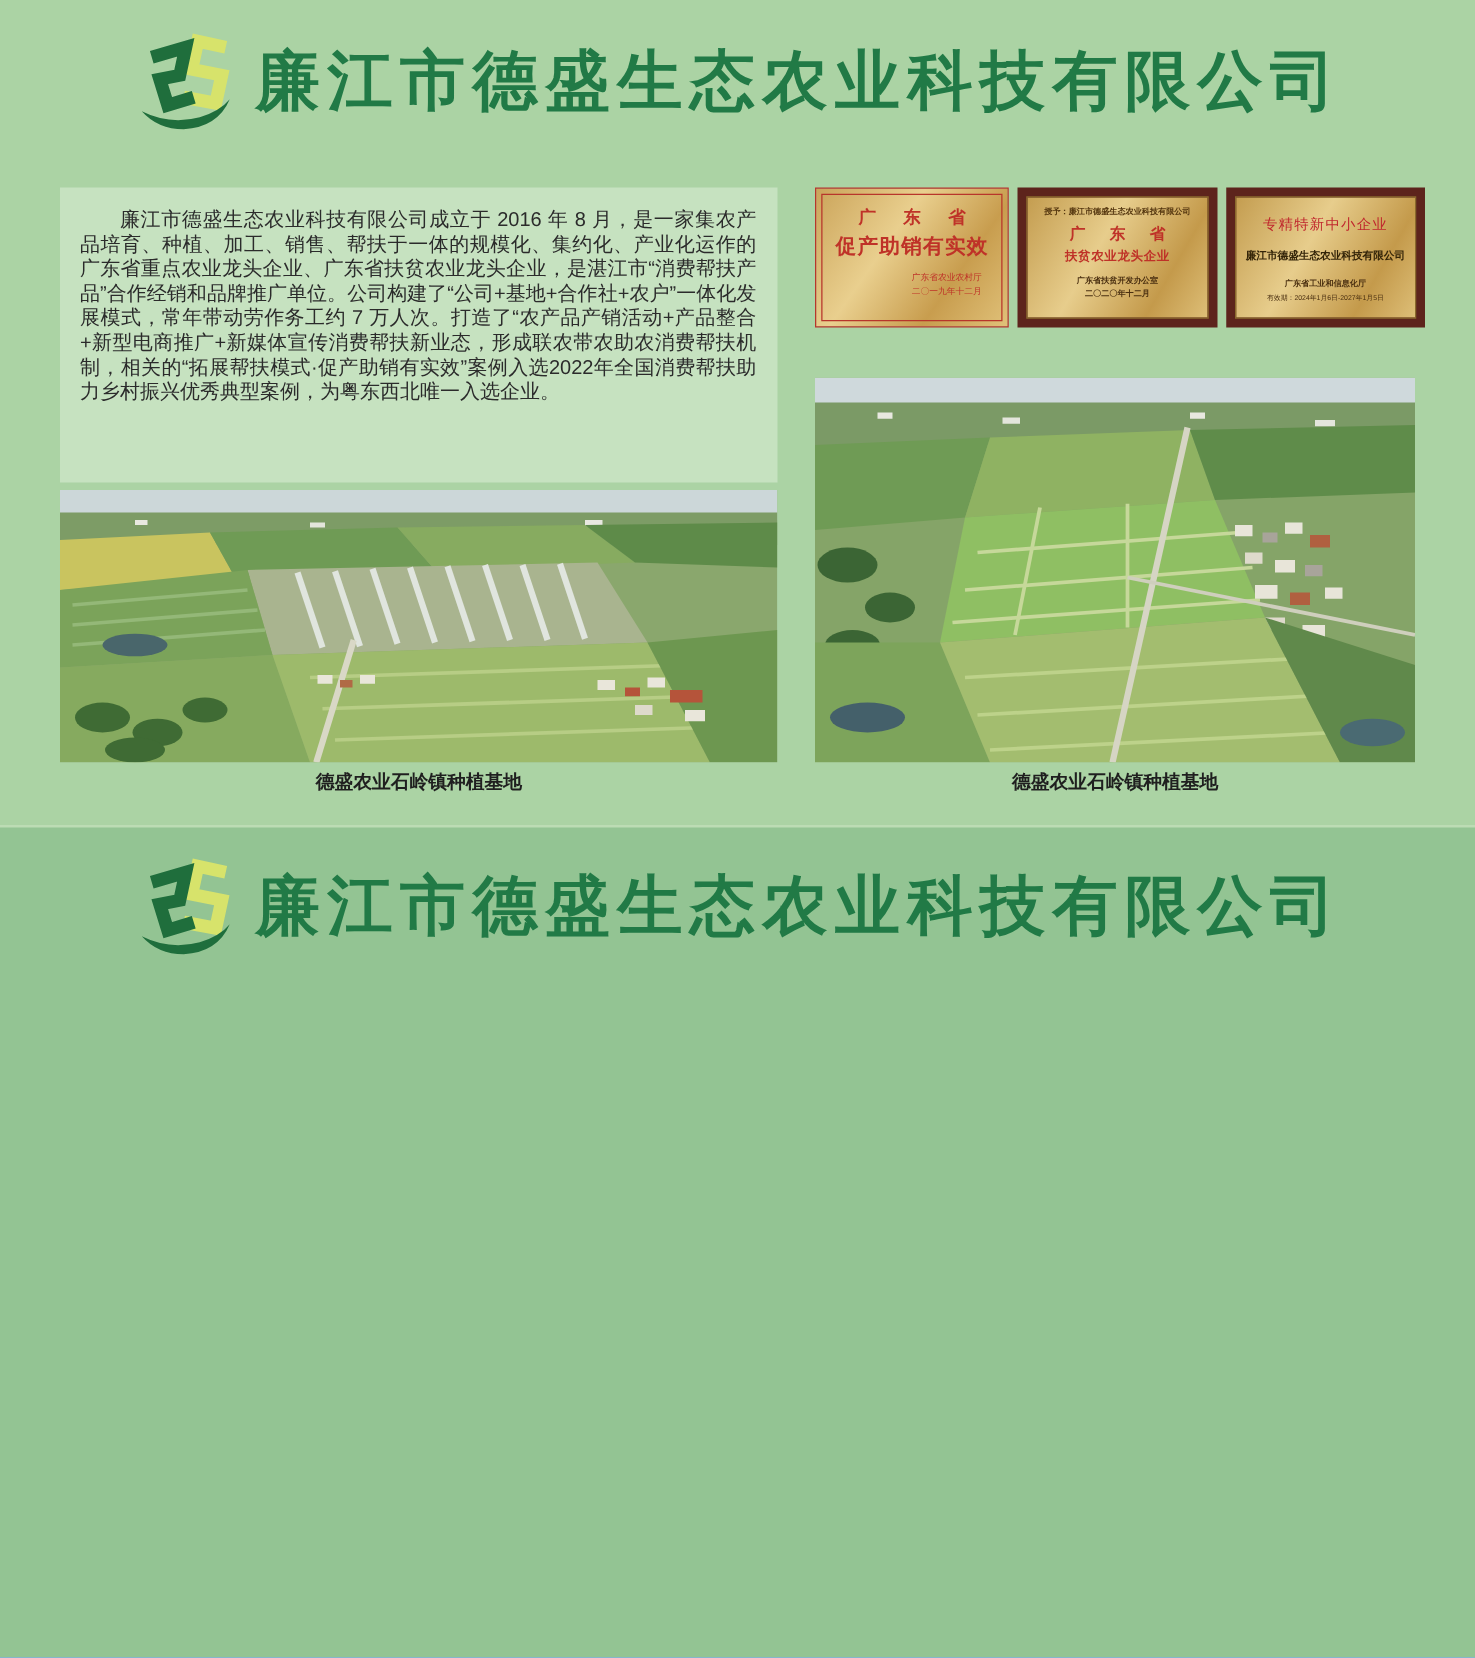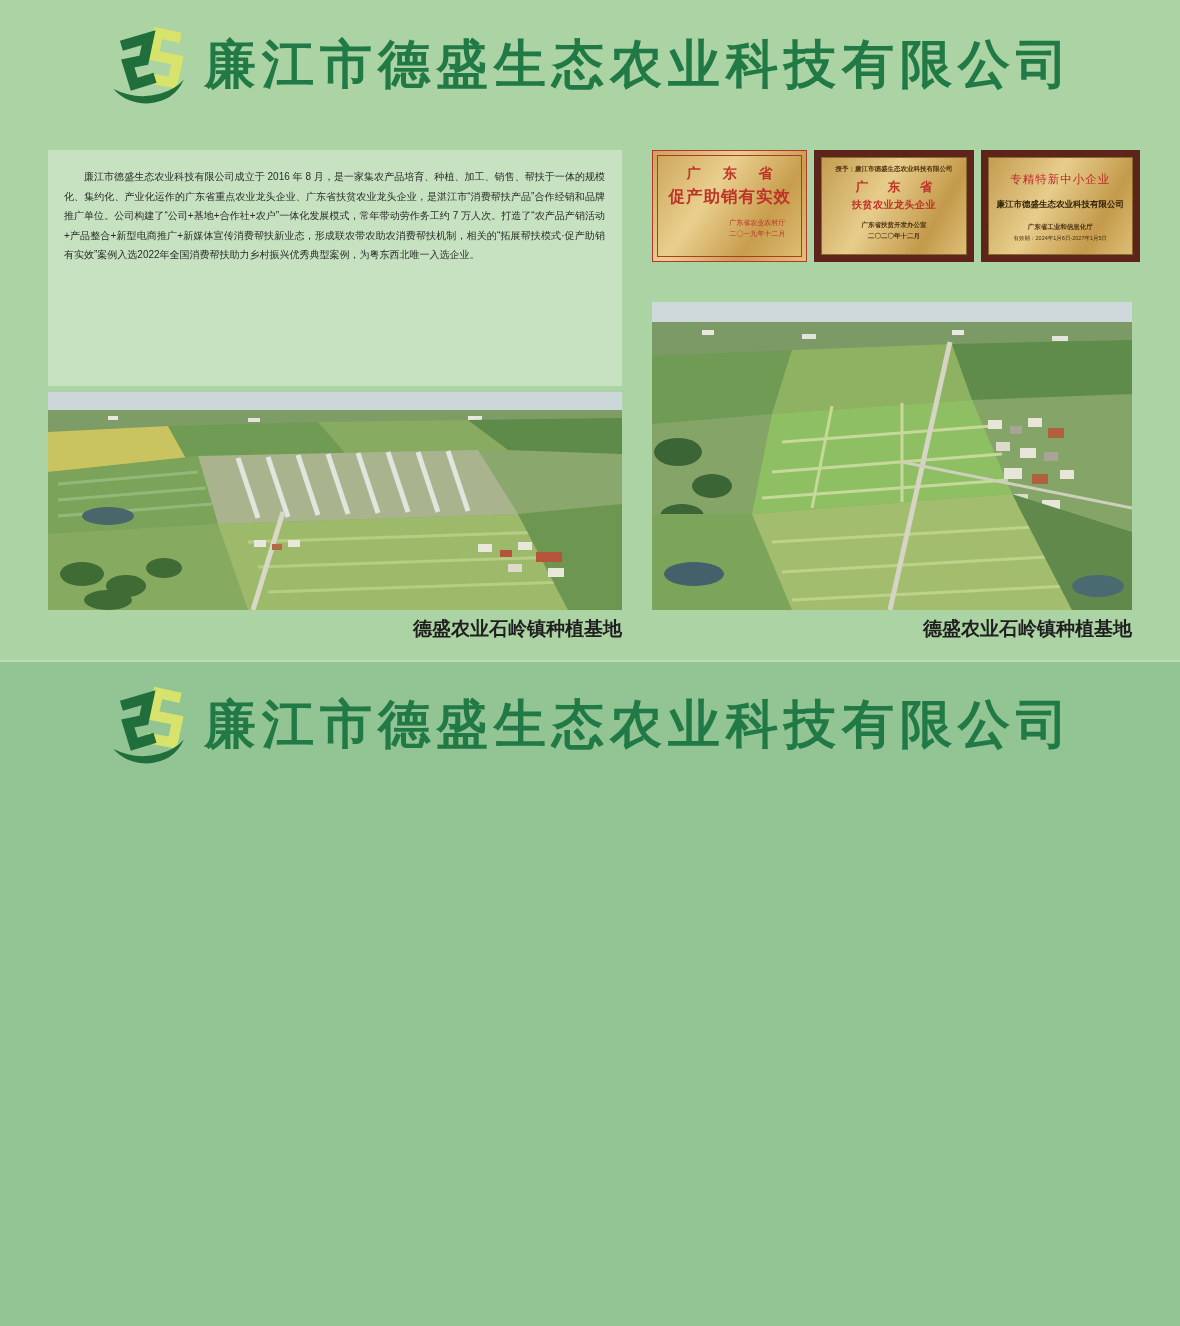--- a/index.html
+++ b/index.html
@@ -8,21 +8,21 @@
   .section-top{position:absolute;left:0;top:0;width:1180px;height:660px;background:#abd3a4;}
   .section-bottom{position:absolute;left:0;top:660px;width:1180px;height:666px;background:#93c493;border-top:2px solid #bcdcb4;box-sizing:border-box;}
 
   .header{position:absolute;left:0;width:1180px;display:flex;align-items:center;justify-content:center;gap:16px;}
   .header-top{top:22px;height:86px;}
   .header-bottom{top:24px;height:78px;}
   .logo{width:82px;height:80px;flex:0 0 auto;}
   .company-title{font-size:52px;font-weight:bold;color:#217a46;letter-spacing:6px;white-space:nowrap;}
 
   .intro-panel{position:absolute;left:48px;top:150px;width:574px;height:236px;background:#c6e2c0;box-sizing:border-box;padding:17px 17px 10px 16px;overflow:hidden;}
-  .intro-panel p{margin:0;text-indent:2em;font-size:10px;line-height:19.6px;color:#2b2b2b;text-align:justify;}
+  .intro-panel p{margin:0;text-indent:2em;font-size:16px;line-height:19.6px;color:#2b2b2b;text-align:justify;}
 
   .plaques{position:absolute;left:652px;top:150px;width:488px;height:112px;display:flex;gap:7px;}
   .plaque{flex:1;box-sizing:border-box;position:relative;}
   .plaque-gold{background:linear-gradient(125deg,#cba45a 0%,#e9cf8e 38%,#c89d4e 70%,#e0c179 100%);}
   .p1{border:1px solid #b8352b;padding:4px;}
   .p1-inner{height:100%;box-sizing:border-box;border:1px solid #b8352b;display:flex;flex-direction:column;align-items:center;padding-top:9px;}
   .p1 .p-region{color:#bf3228;font-weight:bold;font-size:14px;letter-spacing:9px;text-indent:9px;}
   .p1 .p-title{color:#bf3228;font-weight:bold;font-size:16.5px;letter-spacing:1px;margin-top:3px;}
   .p1 .p-footer{margin-top:9px;font-size:7px;line-height:1.6;color:#bf3228;align-self:flex-end;text-align:center;padding-right:16px;}
   .frame-maroon{background:#5d241c;padding:7px 7px;}
@@ -33,21 +33,21 @@
   .p2 .p-footer{margin-top:7px;font-size:6.5px;line-height:1.7;color:#4a2f10;font-weight:bold;text-align:center;}
   .p3 .p-title{color:#c0272d;font-weight:normal;font-size:11.5px;letter-spacing:1px;margin-top:14px;}
   .p3 .p-company{color:#332408;font-weight:bold;font-size:8.5px;margin-top:12px;}
   .p3 .p-issuer{color:#4a2f10;font-size:6.5px;font-weight:bold;margin-top:12px;}
   .p3 .p-date{color:#4a2f10;font-size:5.5px;margin-top:3px;}
 
   .photo{position:absolute;overflow:hidden;}
   .photo svg{display:block;width:100%;height:100%;}
   .photo-left{left:48px;top:392px;width:574px;height:218px;}
   .photo-right{left:652px;top:302px;width:480px;height:308px;}
-  .photo-caption{position:absolute;font-size:19px;font-weight:bold;color:#1f1f1f;text-align:right;}
+  .photo-caption{position:absolute;font-size:15px;font-weight:bold;color:#1f1f1f;text-align:center;}
   .caption-left{left:48px;top:616px;width:574px;}
   .caption-right{left:652px;top:616px;width:480px;}
 </style>
 </head>
 <body>
 
 <div class="poster">
 
   <div class="section-top">
 

